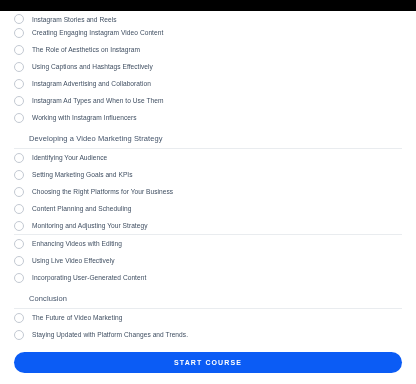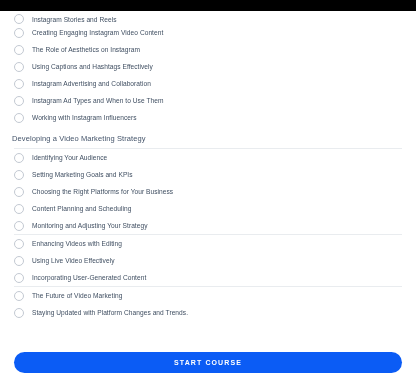--- a/index.html
+++ b/index.html
@@ -33,21 +33,21 @@
     background: #ffffff;
   }
 
   .section {
     padding: 0;
   }
 
   .section-header {
     font-size: 7.5px;
     color: #44546a;
-    padding: 8px 0 5px 12px;
+    padding: 8px 0 5px 29px;
     letter-spacing: 0.1px;
     line-height: 1.2;
   }
 
   .section-divider {
     height: 1px;
     background: #e9ecef;
     margin: 0 14px 0 14px;
   }
 
@@ -192,20 +192,21 @@
           <span class="radio"></span>
           <span class="lesson-label">Using Live Video Effectively</span>
         </li>
         <li class="lesson-item">
           <span class="radio"></span>
           <span class="lesson-label">Incorporating User-Generated Content</span>
         </li>
       </ul>
     </div>
     <div class="section">
+      <div class="section-header">Conclusion</div>
       <div class="section-divider"></div>
       <ul class="lesson-list">
         <li class="lesson-item">
           <span class="radio"></span>
           <span class="lesson-label">The Future of Video Marketing</span>
         </li>
         <li class="lesson-item">
           <span class="radio"></span>
           <span class="lesson-label">Staying Updated with Platform Changes and Trends.</span>
         </li>

